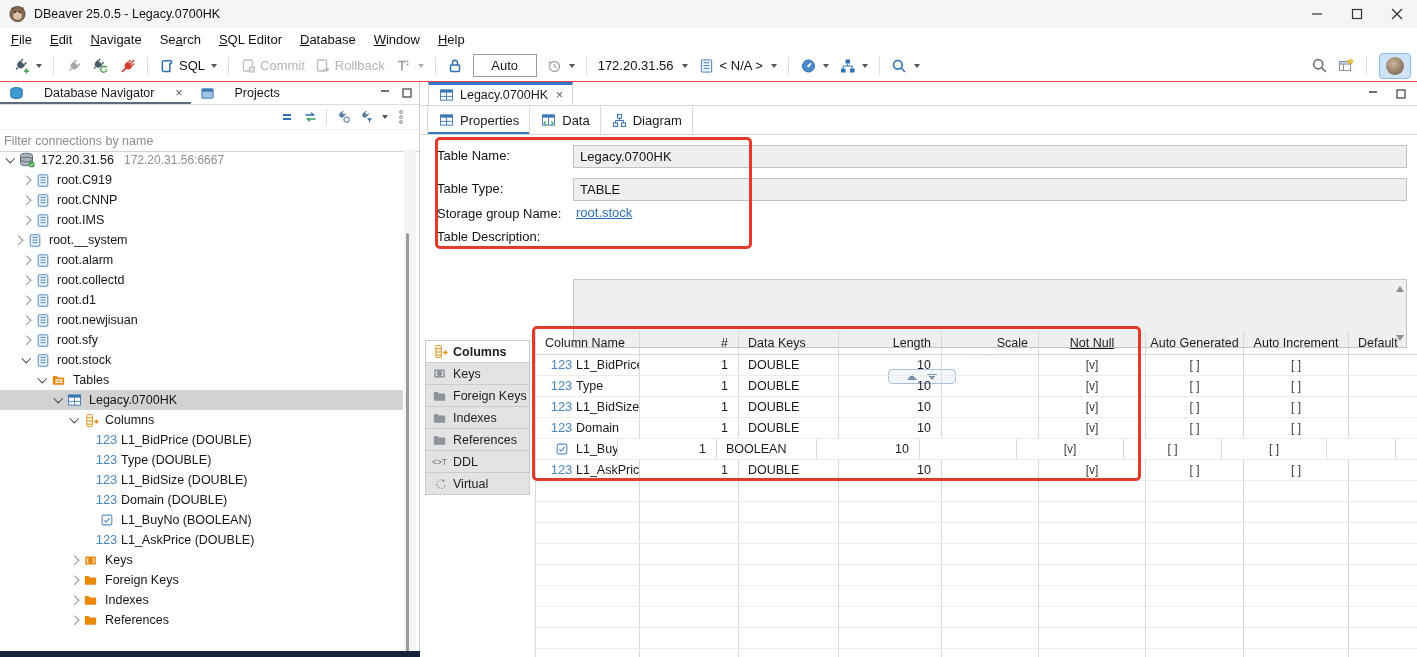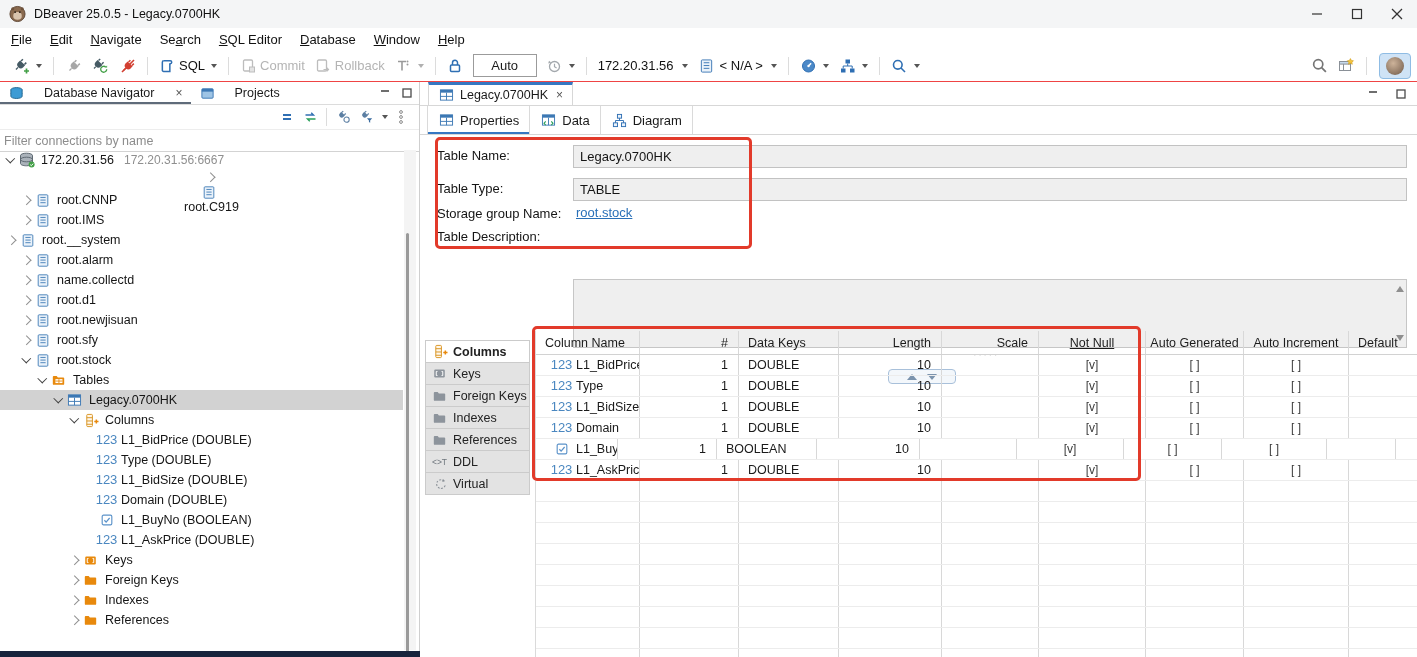--- a/index.html
+++ b/index.html
@@ -429,21 +429,21 @@
               <ellipse cx="7.5" cy="3.5" rx="6" ry="2.3" fill="#aab2ba" stroke="#5f6a73"></ellipse>
               <path d="M1.5 3.5v8c0 1.3 2.7 2.3 6 2.3s6-1 6-2.3v-8" fill="#aab2ba" stroke="#5f6a73"></path>
               <ellipse cx="7.5" cy="7.5" rx="6" ry="2.3" fill="none" stroke="#5f6a73"></ellipse>
               <circle cx="12.6" cy="12.6" r="3" fill="#43a047"></circle>
               <path d="m11.2 12.6 1.1 1.1 1.9-2.1" stroke="#fff" fill="none"></path>
             </svg>
           </span>
           <span class="tlabel2">172.20.31.56</span>
           <span class="tsub">172.20.31.56:6667</span>
         </div>
-        <div class="tree-row" style="padding-left: 20px; flex-direction: column;">
+        <div class="tree-row" style="padding-left: 20px;">
           <span class="exp">
             <span class="chev"></span>
           </span>
           <span class="ic">
             <svg width="14" height="15" viewBox="0 0 16 16">
               <rect x="2.5" y="1.5" width="11" height="13" rx="1" fill="#eaf2fa" stroke="#3c78b4"></rect>
               <line x1="5" y1="4.5" x2="11" y2="4.5" stroke="#3c78b4"></line>
               <line x1="5" y1="7.5" x2="11" y2="7.5" stroke="#3c78b4"></line>
               <line x1="5" y1="10.5" x2="11" y2="10.5" stroke="#3c78b4"></line>
             </svg>
@@ -471,21 +471,21 @@
           <span class="ic">
             <svg width="14" height="15" viewBox="0 0 16 16">
               <rect x="2.5" y="1.5" width="11" height="13" rx="1" fill="#eaf2fa" stroke="#3c78b4"></rect>
               <line x1="5" y1="4.5" x2="11" y2="4.5" stroke="#3c78b4"></line>
               <line x1="5" y1="7.5" x2="11" y2="7.5" stroke="#3c78b4"></line>
               <line x1="5" y1="10.5" x2="11" y2="10.5" stroke="#3c78b4"></line>
             </svg>
           </span>
           <span class="tlabel2">root.IMS</span>
         </div>
-        <div class="tree-row" style="padding-left: 5px;">
+        <div class="tree-row" style="padding-left: 12px;">
           <span class="exp">
             <span class="chev"></span>
           </span>
           <span class="ic">
             <svg width="14" height="15" viewBox="0 0 16 16">
               <rect x="2.5" y="1.5" width="11" height="13" rx="1" fill="#eaf2fa" stroke="#3c78b4"></rect>
               <line x1="5" y1="4.5" x2="11" y2="4.5" stroke="#3c78b4"></line>
               <line x1="5" y1="7.5" x2="11" y2="7.5" stroke="#3c78b4"></line>
               <line x1="5" y1="10.5" x2="11" y2="10.5" stroke="#3c78b4"></line>
             </svg>
@@ -511,21 +511,21 @@
             <span class="chev"></span>
           </span>
           <span class="ic">
             <svg width="14" height="15" viewBox="0 0 16 16">
               <rect x="2.5" y="1.5" width="11" height="13" rx="1" fill="#eaf2fa" stroke="#3c78b4"></rect>
               <line x1="5" y1="4.5" x2="11" y2="4.5" stroke="#3c78b4"></line>
               <line x1="5" y1="7.5" x2="11" y2="7.5" stroke="#3c78b4"></line>
               <line x1="5" y1="10.5" x2="11" y2="10.5" stroke="#3c78b4"></line>
             </svg>
           </span>
-          <span class="tlabel2">name.collectd</span>
+          <span class="tlabel2">root.collectd</span>
         </div>
         <div class="tree-row" style="padding-left: 20px;">
           <span class="exp">
             <span class="chev"></span>
           </span>
           <span class="ic">
             <svg width="14" height="15" viewBox="0 0 16 16">
               <rect x="2.5" y="1.5" width="11" height="13" rx="1" fill="#eaf2fa" stroke="#3c78b4"></rect>
               <line x1="5" y1="4.5" x2="11" y2="4.5" stroke="#3c78b4"></line>
               <line x1="5" y1="7.5" x2="11" y2="7.5" stroke="#3c78b4"></line>

